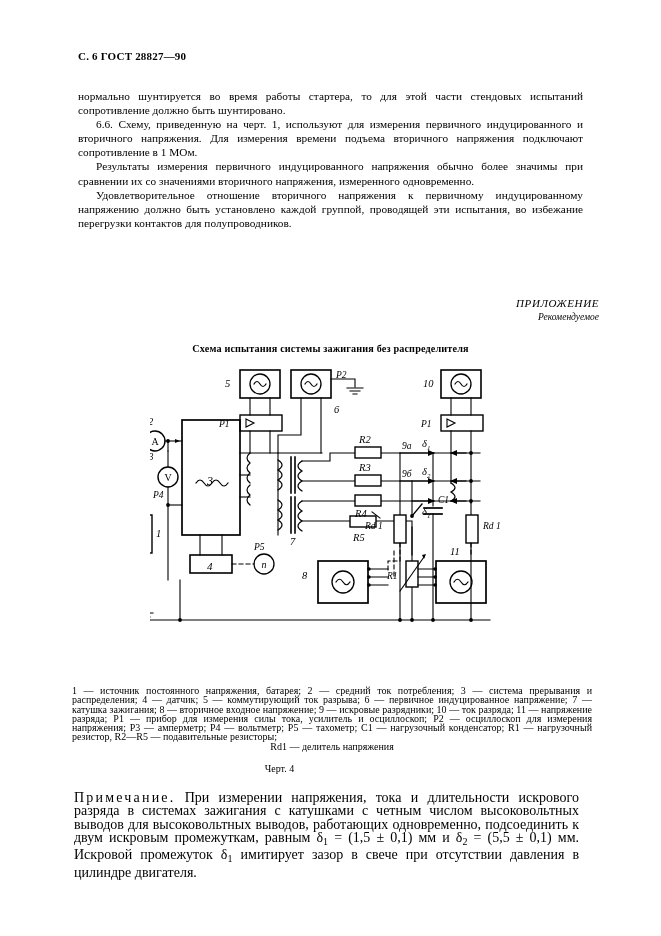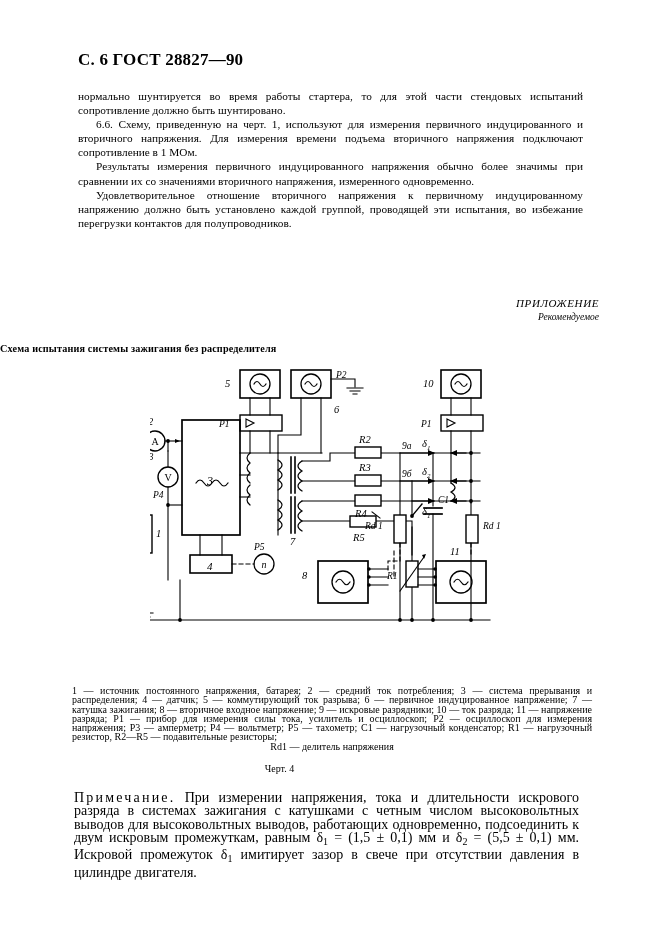--- a/index.html
+++ b/index.html
@@ -20,21 +20,21 @@
     left: 0; top: 0;
     width: 661px;
     height: 936px;
     background: #fff;
   }
   
   .page-header {
     position: absolute;
     left: 78px;
     top: 50px;
-    font-size: 17px;
+    font-size: 11px;
     font-weight: bold;
     letter-spacing: 0.2px;
     white-space: nowrap;
   }
   
   .body-col {
     position: absolute;
     left: 78px;
     top: 89px;
     width: 505px;
@@ -58,21 +58,21 @@
     line-height: 14px;
   }
   .appendix .a1 { font-size: 11px; letter-spacing: .6px; font-family: Liberation Serif, serif; }
   .appendix .a2 { font-size: 9.5px; }
   
   .fig-title {
     position: absolute;
     left: 0;
     top: 343px;
     width: 661px;
-    text-align: left;
+    text-align: center;
     font-size: 10.2px;
     font-weight: bold;
     letter-spacing: .15px;
   }
   
   .schematic {
     position: absolute;
     left: 150px;
     top: 365px;
     width: 480px;

